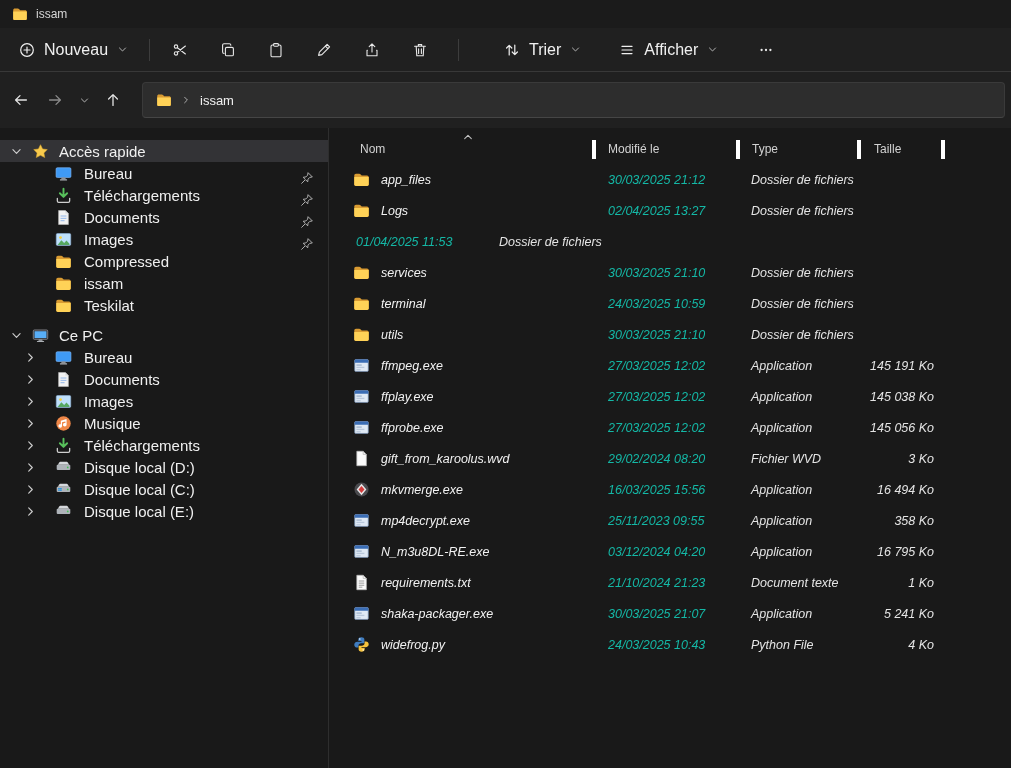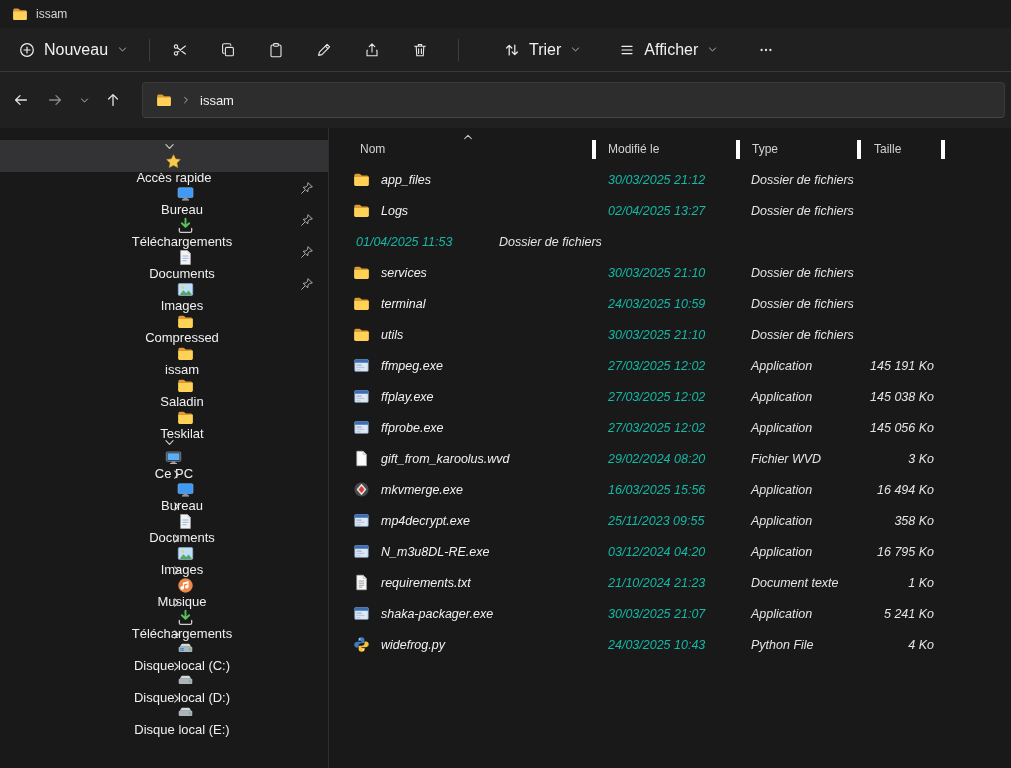--- a/index.html
+++ b/index.html
@@ -41,22 +41,22 @@
                 border:1px solid #3a3a3a; border-bottom-color:#454545; border-radius:4px;
                 display:flex; align-items:center; gap:9px; padding:0 13px; font-size:13px; }
   .crumb-chev { width:10px; height:10px; color:#bdbdbd; }
 
   
   .content { flex:1; display:flex; background:#191919; min-height:0; }
 
   
   .sidebar { width:329px; flex:none; border-right:1px solid #2e2e2e; padding-top:12px;
              overflow:hidden; }
-  .sb-row { height:32px; display:flex; align-items:center; position:relative;
-            font-size:13px; color:#f0f0f0; padding-left:24px;flex-direction:column; }
+  .sb-row { height:22px; display:flex; align-items:center; position:relative;
+            font-size:15px; color:#f0f0f0; padding-left:24px; }
   .sb-row.section { padding-left:10px; }
   .sb-row.section.gap { margin-top:8px; }
   .sb-row .chev { width:13px; height:13px; color:#cfcfcf; flex:none; }
   .sb-row.section .sbicon { margin-left:9px; }
   .sb-row.section .label { margin-left:10px; }
   .sb-row.item .sbicon { margin-left:18px; }
   .sb-row.item .label { margin-left:12px; }
   .sbicon { width:17px; height:17px; flex:none; display:inline-flex; }
   .sbicon svg { width:100%; height:100%; }
   .sb-row.selected { background:#333336; }
@@ -358,31 +358,20 @@
 
   </div>
         <div class="sb-row item">
     <span class="icon chev"></span>
     <span class="sbicon">
             <svg viewBox="0 0 16 16">
               <path d="M1.2 4.2c0-.9.7-1.6 1.6-1.6h3.1c.4 0 .8.2 1.1.5l1.2 1.1h5c.9 0 1.6.7 1.6 1.6v6.6c0 .9-.7 1.6-1.6 1.6H2.8c-.9 0-1.6-.7-1.6-1.6z" fill="#d99b32"></path>
               <path d="M1.2 5.6h13.6v6.8c0 .9-.7 1.6-1.6 1.6H2.8c-.9 0-1.6-.7-1.6-1.6z" fill="#ffd257"></path>
             </svg>
           </span>
-    <span class="label">Saladin</span>
-
-  </div>
-        <div class="sb-row item">
-    <span class="icon chev"></span>
-    <span class="sbicon">
-            <svg viewBox="0 0 16 16">
-              <path d="M1.2 4.2c0-.9.7-1.6 1.6-1.6h3.1c.4 0 .8.2 1.1.5l1.2 1.1h5c.9 0 1.6.7 1.6 1.6v6.6c0 .9-.7 1.6-1.6 1.6H2.8c-.9 0-1.6-.7-1.6-1.6z" fill="#d99b32"></path>
-              <path d="M1.2 5.6h13.6v6.8c0 .9-.7 1.6-1.6 1.6H2.8c-.9 0-1.6-.7-1.6-1.6z" fill="#ffd257"></path>
-            </svg>
-          </span>
     <span class="label">Teskilat</span>
 
   </div>
         <div class="sb-row section gap">
     <span class="icon chev">
             <svg viewBox="0 0 16 16" fill="none" stroke="currentColor" stroke-width="1.4" stroke-linecap="round" stroke-linejoin="round">
               <path d="M3.6 5.8L8 10.2l4.4-4.4"></path>
             </svg>
           </span>
     <span class="sbicon">
@@ -465,20 +454,36 @@
               <path d="M5.8 3.6L10.2 8l-4.4 4.4"></path>
             </svg>
           </span>
     <span class="sbicon">
             <svg viewBox="0 0 16 16" fill="none">
               <path d="M8 1.6v7.2M4.6 5.9L8 9.3l3.4-3.4" stroke="#58c05c" stroke-width="1.8" stroke-linecap="round" stroke-linejoin="round"></path>
               <path d="M2.2 10.6v2.6c0 .7.6 1.3 1.3 1.3h9c.7 0 1.3-.6 1.3-1.3v-2.6" stroke="#cfcfcf" stroke-width="1.2" stroke-linecap="round"></path>
             </svg>
           </span>
     <span class="label">Téléchargements</span>
+
+  </div>
+        <div class="sb-row item">
+    <span class="icon chev">
+            <svg viewBox="0 0 16 16" fill="none" stroke="currentColor" stroke-width="1.4" stroke-linecap="round" stroke-linejoin="round">
+              <path d="M5.8 3.6L10.2 8l-4.4 4.4"></path>
+            </svg>
+          </span>
+    <span class="sbicon">
+            <svg viewBox="0 0 16 16">
+              <path d="M2.6 5.4L4 3.2c.2-.3.5-.5.9-.5h6.2c.4 0 .7.2.9.5l1.4 2.2z" fill="#d5d8dc"></path>
+              <rect x="1.6" y="5.4" width="12.8" height="5" rx="1" fill="#aeb3b9"></rect>
+              <circle cx="12" cy="7.9" r=".8" fill="#3fbf52"></circle>
+            </svg>
+          </span>
+    <span class="label">Disque local (D:)</span>
 
   </div>
         <div class="sb-row item">
     <span class="icon chev">
             <svg viewBox="0 0 16 16" fill="none" stroke="currentColor" stroke-width="1.4" stroke-linecap="round" stroke-linejoin="round">
               <path d="M5.8 3.6L10.2 8l-4.4 4.4"></path>
             </svg>
           </span>
     <span class="sbicon">
             <svg viewBox="0 0 16 16">
@@ -487,36 +492,20 @@
               <g fill="#1f8fe0">
                 <rect x="3" y="6.6" width="1.5" height="1.2"></rect>
                 <rect x="4.8" y="6.6" width="1.5" height="1.2"></rect>
                 <rect x="3" y="8.1" width="1.5" height="1.2"></rect>
                 <rect x="4.8" y="8.1" width="1.5" height="1.2"></rect>
               </g>
               <circle cx="12" cy="7.9" r=".8" fill="#3fbf52"></circle>
             </svg>
           </span>
     <span class="label">Disque local (C:)</span>
-
-  </div>
-        <div class="sb-row item">
-    <span class="icon chev">
-            <svg viewBox="0 0 16 16" fill="none" stroke="currentColor" stroke-width="1.4" stroke-linecap="round" stroke-linejoin="round">
-              <path d="M5.8 3.6L10.2 8l-4.4 4.4"></path>
-            </svg>
-          </span>
-    <span class="sbicon">
-            <svg viewBox="0 0 16 16">
-              <path d="M2.6 5.4L4 3.2c.2-.3.5-.5.9-.5h6.2c.4 0 .7.2.9.5l1.4 2.2z" fill="#d5d8dc"></path>
-              <rect x="1.6" y="5.4" width="12.8" height="5" rx="1" fill="#aeb3b9"></rect>
-              <circle cx="12" cy="7.9" r=".8" fill="#3fbf52"></circle>
-            </svg>
-          </span>
-    <span class="label">Disque local (D:)</span>
 
   </div>
         <div class="sb-row item">
     <span class="icon chev">
             <svg viewBox="0 0 16 16" fill="none" stroke="currentColor" stroke-width="1.4" stroke-linecap="round" stroke-linejoin="round">
               <path d="M5.8 3.6L10.2 8l-4.4 4.4"></path>
             </svg>
           </span>
     <span class="sbicon">
             <svg viewBox="0 0 16 16">

